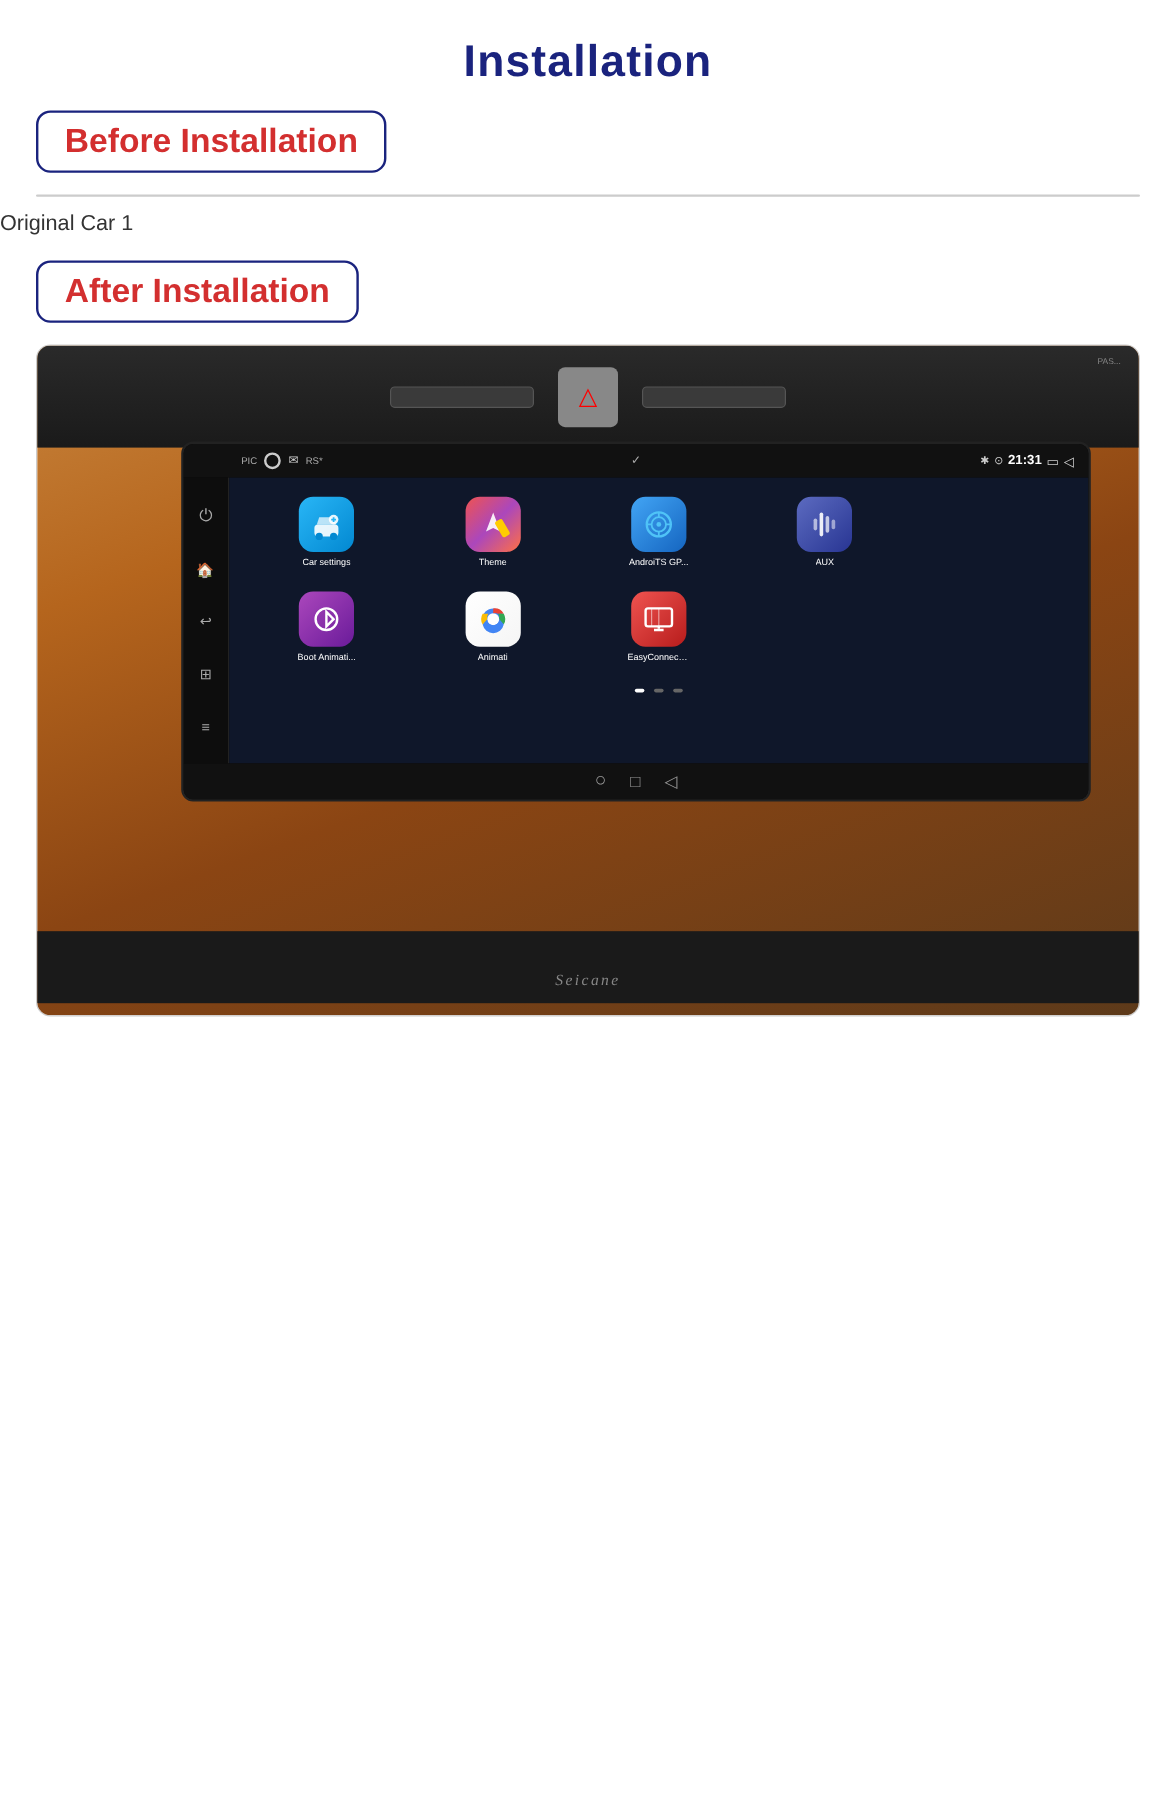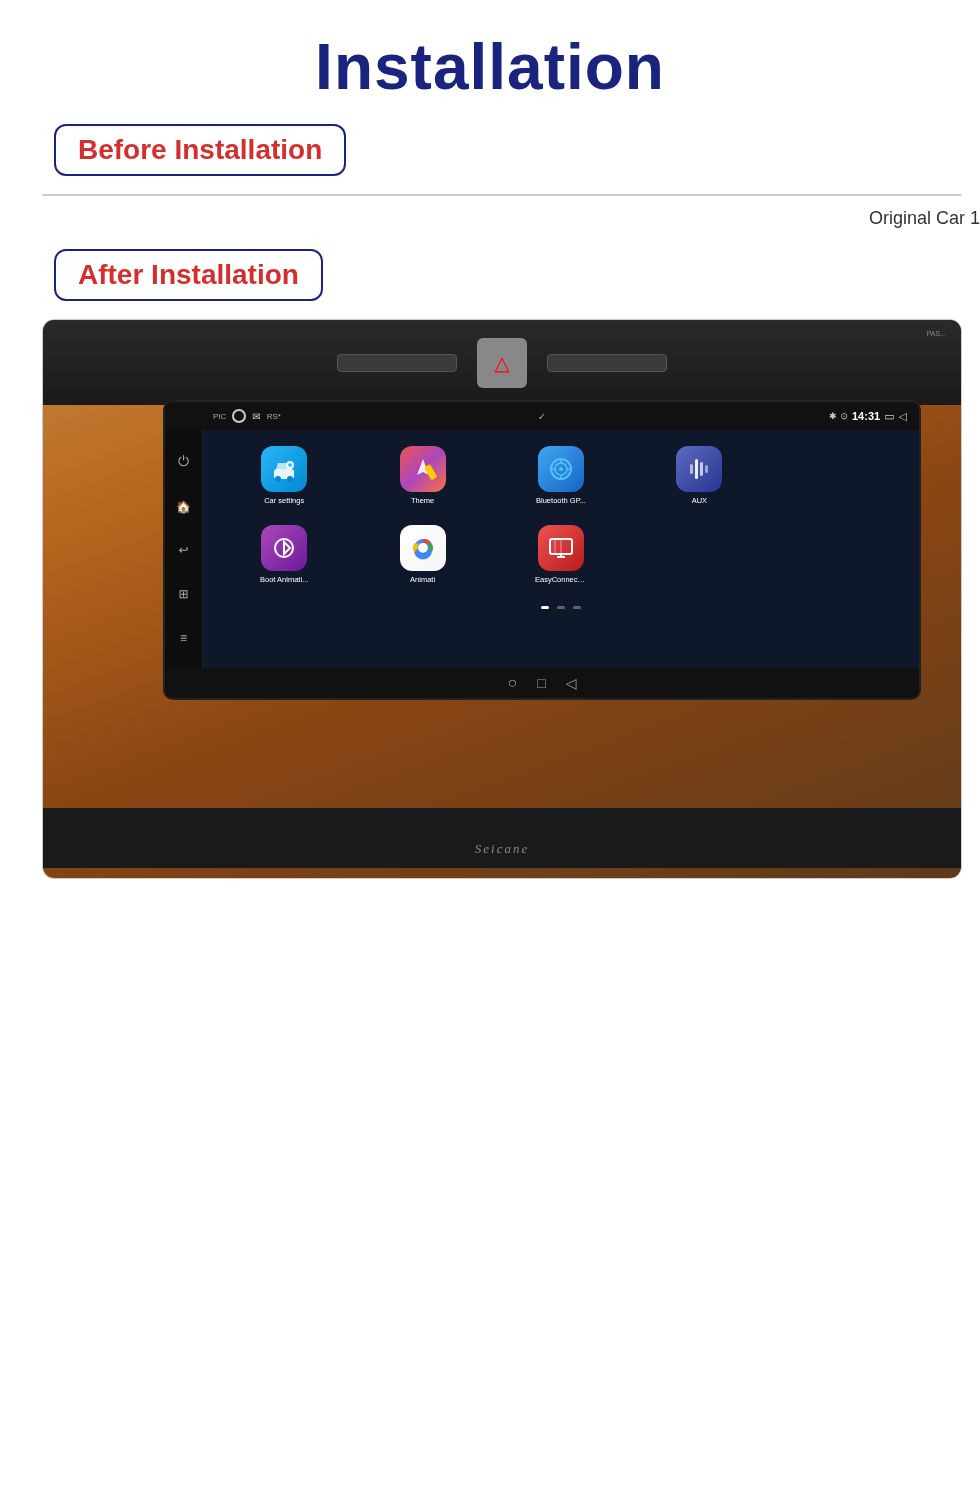--- a/index.html
+++ b/index.html
@@ -7,21 +7,21 @@
       width: 980px;
       min-height: 1509px;
       background: #ffffff;
       font-family: Arial, sans-serif;
       display: flex;
       flex-direction: column;
       align-items: center;
     }
 
     .page-title {
-      font-size: 64px;
+      font-size: 37px;
       font-weight: 900;
       color: #1a237e;
       text-align: center;
       margin-top: 30px;
       margin-bottom: 20px;
       letter-spacing: 1px;
     }
 
     .section-badge {
       display: inline-block;
@@ -81,21 +81,21 @@
       background: #888;
       border-radius: 6px;
       display: flex;
       align-items: center;
       justify-content: center;
       color: red;
       font-size: 20px;
     }
 
     .original-car-label {
-      text-align: right;
+      text-align: left;
       font-size: 18px;
       color: #333;
       margin: 12px 0 20px 0;
     }
 
     
     .after-interior {
       width: 100%;
       height: 100%;
       position: relative;
@@ -253,21 +253,20 @@
     .ic-apk { background: linear-gradient(135deg, #66bb6a, #388e3c); }
     .ic-aux { background: linear-gradient(135deg, #5c6bc0, #283593); }
     .ic-bluetooth { background: linear-gradient(135deg, #42a5f5, #1565c0); }
     .ic-boot { background: linear-gradient(135deg, #ab47bc, #6a1b9a); }
     .ic-chrome { background: linear-gradient(135deg, #fff, #f5f5f5); }
     .ic-easy { background: linear-gradient(135deg, #ef5350, #b71c1c); }
     .ic-eq { background: linear-gradient(135deg, #78909c, #37474f); }
 
     .section-wrapper {
       width: 100%;
-      padding-left: 24px;
     }
 
     .after-car-image-container {
       width: 920px;
       margin: 0 auto;
       border-radius: 12px;
       overflow: hidden;
       border: 1px solid #ccc;
       height: 560px;
     }
@@ -321,21 +320,21 @@
             <div class="status-circle"></div>
             <span style="font-size:10px;">✉</span>
             <span style="font-size:8px;color:#aaa;">RS*</span>
           </div>
           <div style="display:flex;flex-direction:column;align-items:center;gap:1px;position:absolute;left:50%;transform:translateX(-50%);">
             <span style="color:#aaa;font-size:10px;">✓</span>
           </div>
           <div class="status-right">
             <span>✱</span>
             <span>⊙</span>
-            <span style="font-size:11px;font-weight:bold;color:white;">14:31</span>
+            <span style="font-size:11px;font-weight:bold;color:white;">21:31</span>
             <span style="font-size:11px;">▭</span>
             <span style="font-size:11px;">◁</span>
           </div>
         </div>
 
         <div style="position:absolute;left:0;top:28px;bottom:30px;width:38px;background:#0d0d0d;display:flex;flex-direction:column;align-items:center;justify-content:space-around;padding:8px 0;border-right:1px solid #222;">
           <span style="color:#aaa;font-size:14px;">⏻</span>
           <span style="color:#aaa;font-size:12px;">🏠</span>
           <span style="color:#aaa;font-size:12px;">↩</span>
           <span style="color:#aaa;font-size:12px;">⊞</span>
@@ -372,21 +371,21 @@
 
             <div class="app-icon">
               <div class="app-icon-img ic-gps">
                 <svg width="28" height="28" viewBox="0 0 28 28">
                   <circle cx="14" cy="14" r="10" fill="none" stroke="#4fc3f7" stroke-width="2"></circle>
                   <circle cx="14" cy="14" r="6" fill="none" stroke="#4fc3f7" stroke-width="1.5"></circle>
                   <circle cx="14" cy="14" r="2" fill="#4fc3f7"></circle>
                   <path d="M14,4 L14,8 M14,20 L14,24 M4,14 L8,14 M20,14 L24,14" stroke="#4fc3f7" stroke-width="1.5"></path>
                 </svg>
               </div>
-              <span class="app-label">Bluetooth GP...</span>
+              <span class="app-label">AndroiTS GP...</span>
             </div>
 
 
             <div class="app-icon">
               <div class="app-icon-img ic-aux">
                 <svg width="28" height="28" viewBox="0 0 28 28">
                   <rect x="10" y="4" width="3" height="20" rx="1.5" fill="white" opacity="0.9"></rect>
                   <rect x="15" y="7" width="3" height="14" rx="1.5" fill="white" opacity="0.7"></rect>
                   <rect x="20" y="10" width="3" height="8" rx="1.5" fill="white" opacity="0.5"></rect>
                   <rect x="5" y="9" width="3" height="10" rx="1.5" fill="white" opacity="0.6"></rect>

